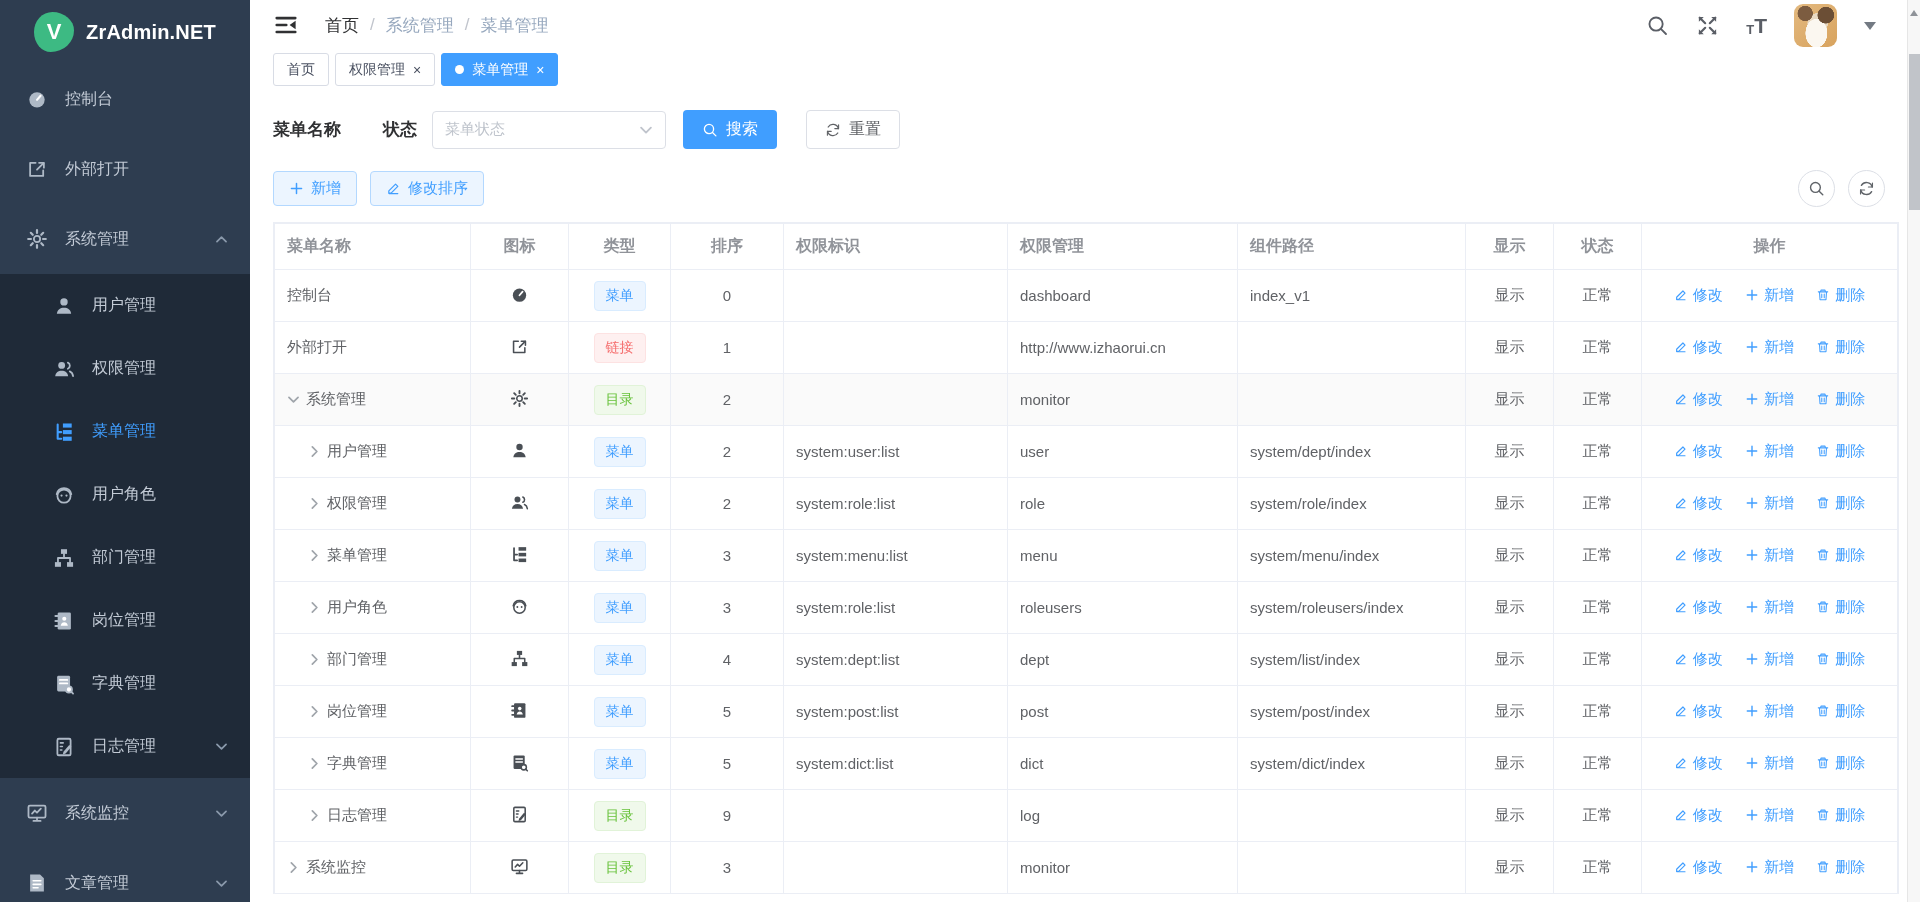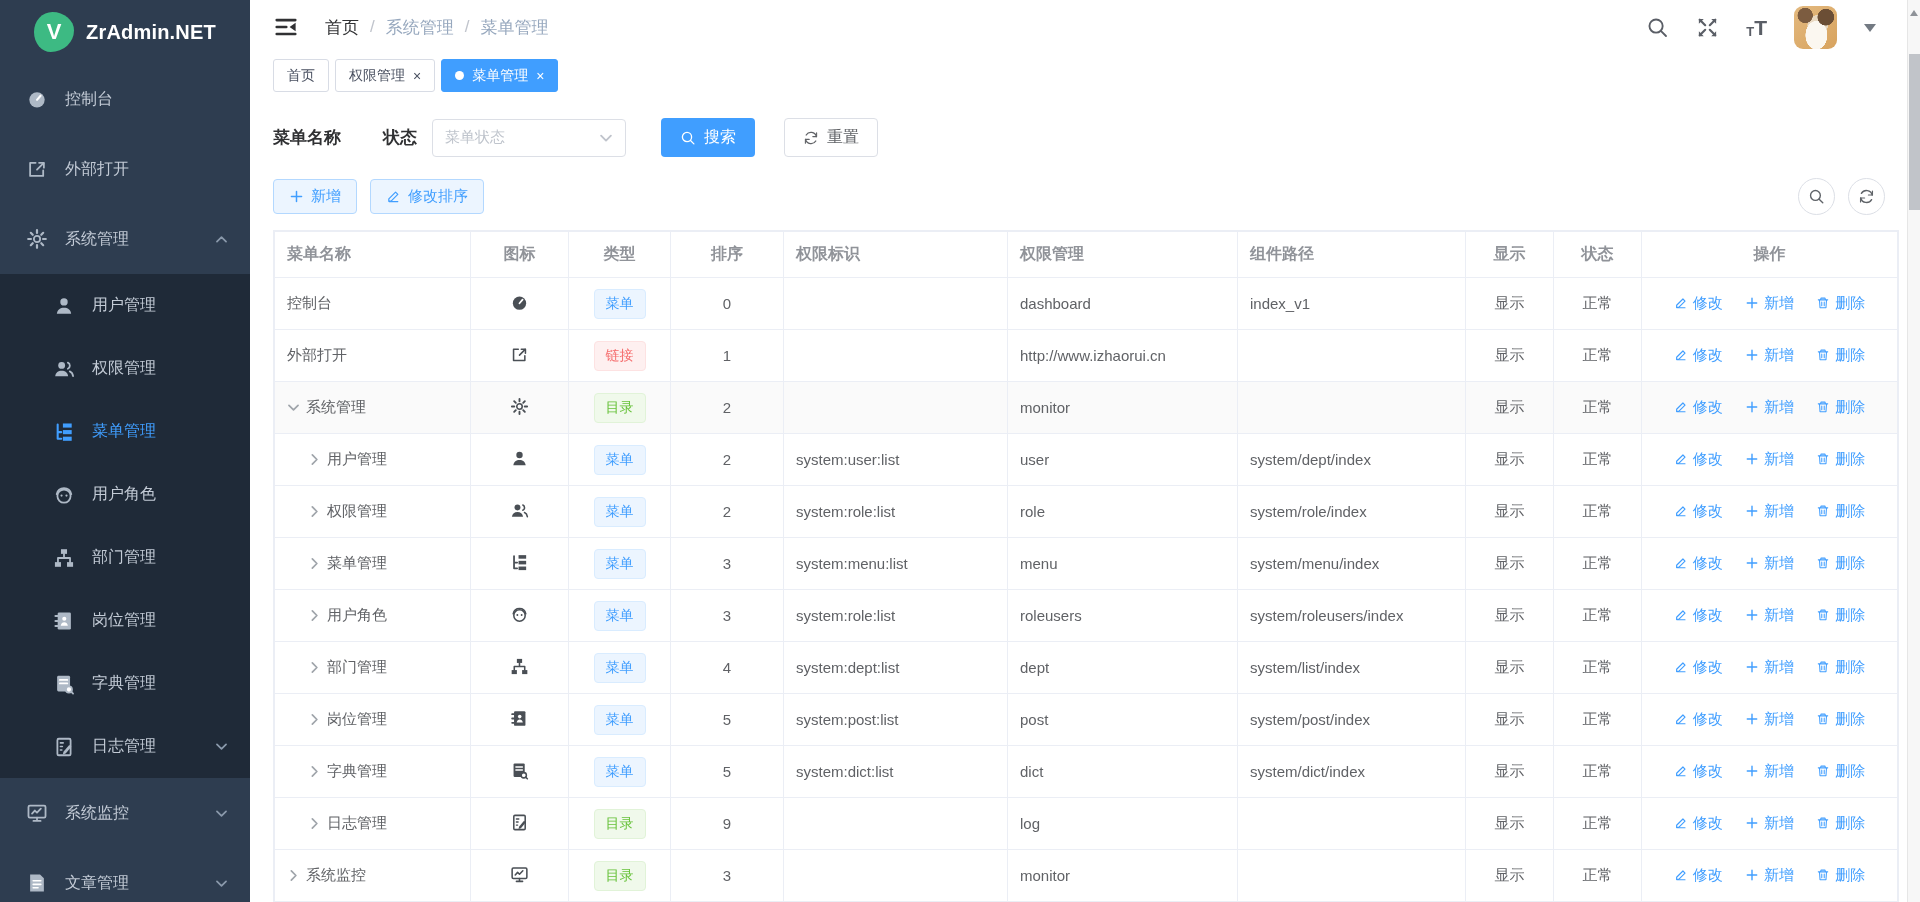--- a/index.html
+++ b/index.html
@@ -49,38 +49,38 @@
     linear-gradient(140deg,#e3b97f,#d8a35e); }
   .user-caret { width:0; height:0; border:6px solid transparent; border-top:8px solid #737a83; margin-top:7px; cursor:pointer; }
 
   .tagsbar { height:48px; display:flex; align-items:center; gap:6px; padding-left:23px; }
   .tab { height:33px; padding:0 13px; display:flex; align-items:center; gap:8px; font-size:14px;
     color:#495060; background:#fff; border:1px solid #d8dce5; border-radius:3px; cursor:pointer; }
   .tab .tab-close { font-size:14px; line-height:1; }
   .tab.active { background:#409eff; border-color:#409eff; color:#fff; }
   .tab .dot { width:9px; height:9px; border-radius:50%; background:#fff; }
 
-  .content { padding:21px 20px 0 23px; }
+  .content { padding:21px 20px 8px 23px; }
 
   
   .filter-row { display:flex; align-items:center; margin-bottom:21px; }
   .f-label { font-size:17px; font-weight:bold; color:#303133; margin-right:15px; }
   .f-label2 { margin-left:27px; }
   .text-input { width:196px; height:38px; border:1px solid #dcdfe6; border-radius:4px; padding:0 13px;
     font-size:15px; color:#606266; outline:none; font-family:inherit; }
   .text-input::placeholder { color:#bfc4cc; }
-  .select { width:194px; height:38px; border:1px solid #dcdfe6; border-radius:4px; padding:0 12px;
+  .select { width:234px; height:38px; border:1px solid #dcdfe6; border-radius:4px; padding:0 12px;
     display:flex; align-items:center; justify-content:space-between; cursor:pointer; }
   .select .sel-ph { font-size:15px; color:#bfc4cc; }
   .select .sel-caret { width:14px; height:14px; color:#c0c4cc; }
   .select .sel-caret svg { width:14px; height:14px; transform:rotate(90deg); }
   .btn { height:39px; border-radius:4px; display:flex; align-items:center; gap:8px; font-size:16px;
     cursor:pointer; border:1px solid transparent; padding:0 18px; }
   .btn svg { width:16px; height:16px; }
-  .btn-primary { background:#409eff; color:#fff; margin-left:35px;text-align:center; }
+  .btn-primary { background:#409eff; color:#fff; margin-left:17px;text-align:center; }
   .btn-default { background:#fff; color:#606266; border-color:#dcdfe6; margin-left:29px; }
 
   
   .toolbar-row { display:flex; align-items:center; margin-bottom:15px; }
   .btn-plain { height:35px; padding:0 15px; border-radius:4px; background:#ecf5ff; border:1px solid #b3d8ff;
     color:#409eff; font-size:15px; display:flex; align-items:center; gap:7px; cursor:pointer; margin-right:13px; }
   .btn-plain svg { width:15px; height:15px; }
   .tool-right { margin-left:auto; display:flex; gap:13px; margin-right:15px; }
   .circle-btn { width:37px; height:37px; border-radius:50%; border:1px solid #dcdfe6; background:#fff;
     color:#5f6368; display:flex; align-items:center; justify-content:center; cursor:pointer; }

